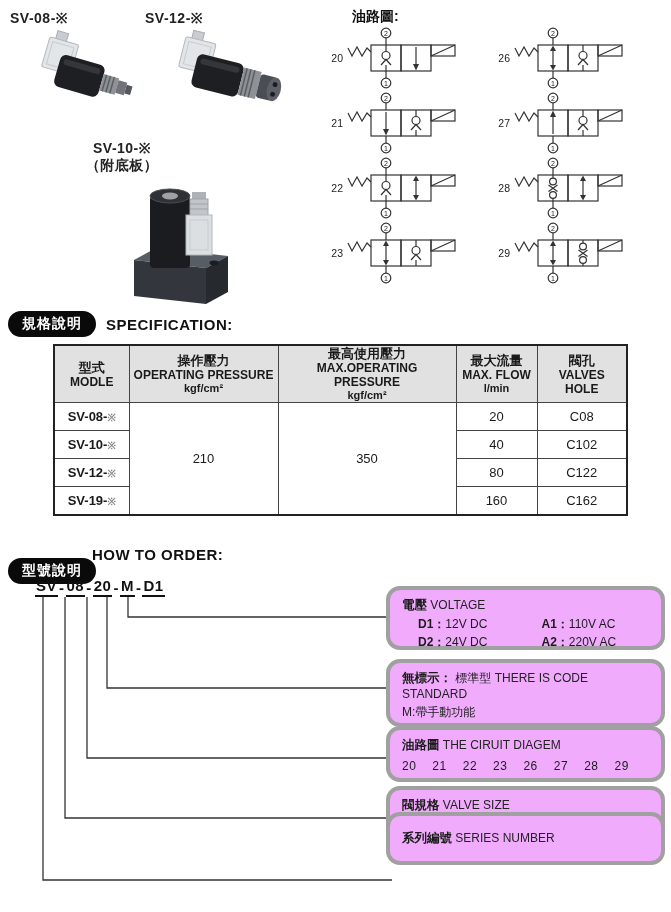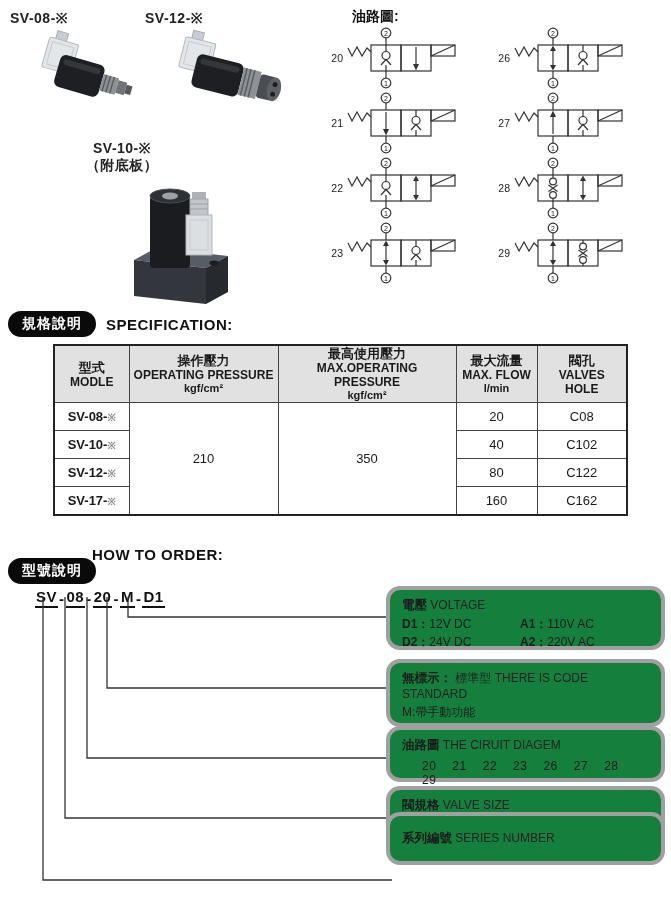--- a/index.html
+++ b/index.html
@@ -30,35 +30,35 @@
   table.spec { border:2px solid #222; }
   table.spec th { background:#e1e1e1; font-weight:bold; height:56px; }
   table.spec td { height:27px; font-size:13px; color:#1a1a1a; }
   .h-zh { font-size:13px; line-height:15px; }
   .h-en { font-size:12px; line-height:14px; }
   .h-unit { font-size:11px; line-height:13px; font-weight:bold; }
   .model-cell { font-weight:bold; font-size:12px; }
   .mark { color:#8a8a8a; font-size:10px; }
 
   
-  .code-row { display:flex; align-items:flex-end; font-weight:bold; font-size:15px; letter-spacing:0.5px; color:#111;margin-top:11px; }
+  .code-row { display:flex; align-items:flex-end; font-weight:bold; font-size:15px; letter-spacing:0.5px; color:#111; }
   .code-seg { border-bottom:2px solid #111; padding:0 1px 1px 1px; }
   .code-hyph { padding:0 1px 1px 1px; }
 
   .conn { stroke:#333; stroke-width:1.3; fill:none; }
 
   .obox { position:absolute; left:386px; width:279px; box-sizing:border-box;
-          background:#15803d; border:4px solid #a0a0a0; border-radius:14px;
+          background:#f0abfc; border:4px solid #a0a0a0; border-radius:14px;
           padding:7px 12px; font-size:12px; color:#1c1c1c; }
   .obox .t-zh { font-weight:bold; font-size:12.5px; }
   .obox .t-en { font-size:12px; color:#222; }
   .vrow { display:flex; margin-top:3px; line-height:15px; }
-  .vcell { width:118px; }
+  .vcell { width:118px;margin-left:16px; }
   .vcode { font-weight:bold; }
-  .nums { margin-top:5px; letter-spacing:0.5px;margin-left:20px; }
+  .nums { margin-top:5px; letter-spacing:0.5px; }
   .nums span { display:inline-block; margin-right:16px; }
   .nums-wide span { margin-right:17px; }
   .line2 { margin-top:3px; }
   .series-box { display:flex; align-items:center; }
 </style>
 </head>
 <body>
 
 <div class="page">
 
@@ -363,21 +363,21 @@
       <td class="model-cell"><span>SV-10-</span><span class="mark">※</span></td>
       <td>40</td>
       <td>C102</td>
     </tr>
     <tr>
       <td class="model-cell"><span>SV-12-</span><span class="mark">※</span></td>
       <td>80</td>
       <td>C122</td>
     </tr>
     <tr>
-      <td class="model-cell"><span>SV-17-</span><span class="mark">※</span></td>
+      <td class="model-cell"><span>SV-19-</span><span class="mark">※</span></td>
       <td>160</td>
       <td>C162</td>
     </tr>
   </tbody>
     </table>
 
   <div class="abs pill" style="left:8px; top:558px;">型號說明</div>
   <div class="abs sec-title" style="left:92px; top:546px;">HOW TO ORDER:</div>
 
   <div class="abs code-row" style="left:35px; top:577px;">

